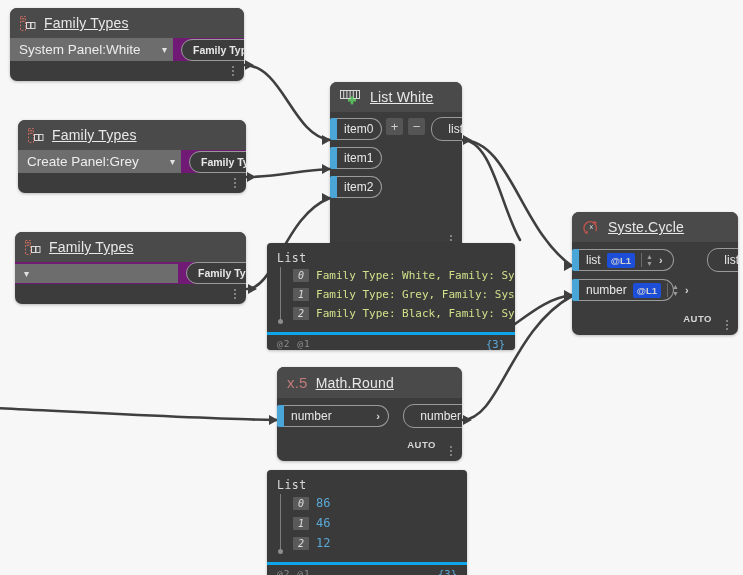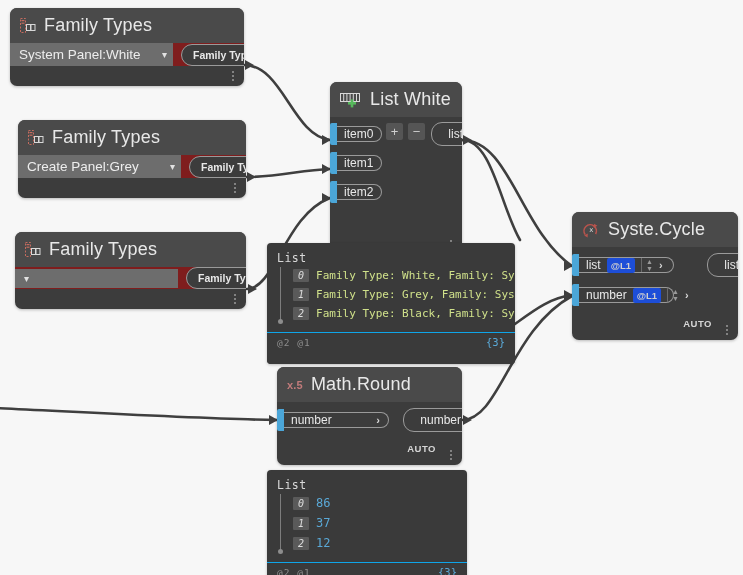--- a/index.html
+++ b/index.html
@@ -31,21 +31,21 @@
   .node-header {
     background: #4a4a4a;
     display: flex;
     align-items: center;
     gap: 8px;
     padding: 7px 10px 7px 10px;
     color: #e6e6e6;
     font-size: 14px;
     letter-spacing: .2px;
   }
-  .node-header .title { color: #e8e8e8; font-size: 18px; }
+  .node-header .title { color: #e8e8e8; font-size: 14px; text-decoration: underline; }
   .node-body { position: relative; padding: 0; }
   .node-footer {
     position: relative;
     height: 20px;
   }
   .kebab {
     position: absolute;
     right: 8px; bottom: 3px;
     color: #8d8d8d;
     font-size: 13px;
@@ -62,21 +62,21 @@
     font-weight: bold;
     letter-spacing: .5px;
   }
 
   
   .ft-row {
     display: flex;
     align-items: center;
     gap: 0;
     padding: 0;
-    background: #7f1d1d;
+    background: #701a75;
   }
   .ft-dropdown {
     background: #6d6d6d;
     color: #ededed;
     font-size: 13.5px;
     padding: 4px 6px 4px 9px;
     display: flex; align-items: center;
     justify-content: space-between;
     min-width: 148px;
     border: none;
@@ -105,21 +105,21 @@
   .in-port .tab {
     width: 7px; height: 22px;
     background: #4ba6d8;
     border-radius: 2px 0 0 2px;
     flex: 0 0 auto;
   }
   .in-pill {
     border: 1px solid #9a9a9a;
     border-left: none;
     border-radius: 0 11px 11px 0;
-    height: 16px;
+    height: 22px;
     box-sizing: border-box;
     display: flex; align-items: center;
     color: #e8e8e8;
     font-size: 12px;
     padding: 0 8px 0 7px;
     background: #3c3c3c;
     gap: 6px;
   }
   .lvl {
     background: #1d4ed8;
@@ -190,36 +190,36 @@
     background: #5a5a5a;
     color: #dcdcdc;
     font-size: 10px;
     font-style: italic;
     padding: 1px 5px;
     border-radius: 1px;
   }
   .val-str { color: #cfe08a; font-size: 11px; }
   .val-num { color: #5aa8d6; font-size: 12px; }
   .watch-footer {
-    border-top: 1px solid #0ea5e9;
-    display: flex; align-items: flex-end; justify-content: space-between;
-    padding: 3px 10px 16px 10px;
+    border-top: 3px solid #0ea5e9;
+    display: flex; align-items: flex-start; justify-content: space-between;
+    padding: 3px 10px 0 10px;
     background: #3a3a3a;
   }
   .watch-lvls { color: #8d8d8d; font-size: 9.5px; letter-spacing: 1px;}
   .watch-count { color: #5aa8d6; font-size: 10.5px; }
 
   
   .icon { display:inline-block; position:relative; }
   .icon-family {
     width: 16px; height: 15px;
   }
   .icon-listcreate { width: 22px; height: 14px; position: relative; }
   .icon-cycle { width: 18px; height: 16px; }
-  .icon-round { color:#c27b7b; font-size: 11px; font-weight:bold; }
+  .icon-round { color:#c27b7b; font-size: 15px; font-weight:normal; }
 </style>
 </head>
 <body>
 
 <div id="canvas">
 
   <svg class="wires" viewBox="0 0 743 575">
     <g fill="none" stroke="#3f3f3f" stroke-width="2.6" stroke-linecap="round">
 
       <path d="M244,65 C283,65 292,135 330,140"></path>
@@ -499,21 +499,21 @@
   <div class="watch" style="left:267px; top:470px; width:200px;">
     <div class="watch-body">
       <div class="watch-spine"></div>
       <div class="watch-title">List</div>
       <div class="watch-row">
         <span class="idx">0</span>
         <span class="val-num">86</span>
       </div>
       <div class="watch-row">
         <span class="idx">1</span>
-        <span class="val-num">37</span>
+        <span class="val-num">46</span>
       </div>
       <div class="watch-row">
         <span class="idx">2</span>
         <span class="val-num">12</span>
       </div>
     </div>
     <div class="watch-footer">
       <span class="watch-lvls">@2 @1</span>
       <span class="watch-count">{3}</span>
     </div>

